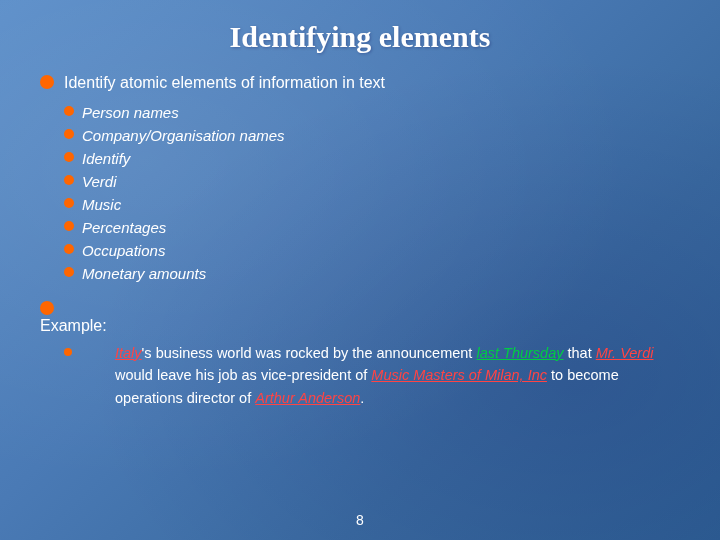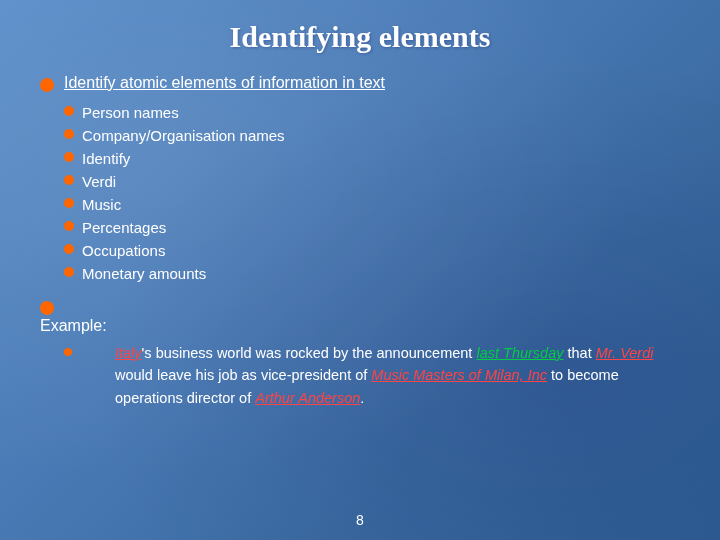--- a/index.html
+++ b/index.html
@@ -44,25 +44,24 @@
       position: relative;
       z-index: 1;
     }
 
     .bullet-section {
       margin-bottom: 14px;
     }
 
     .main-bullet {
       display: flex;
-      align-items: center;
+      align-items: flex-start;
       color: #ffffff;
       font-size: 16px;
       margin-bottom: 6px;
-      text-decoration: underline;
     }
 
     .main-bullet-dot {
       width: 14px;
       height: 14px;
       background: #ff6600;
       border-radius: 50%;
       flex-shrink: 0;
       margin-top: 3px;
       margin-right: 10px;
@@ -70,20 +69,21 @@
 
     .main-bullet-text {
       font-size: 16px;
       color: #ffffff;
       line-height: 1.4;
     }
 
     .sub-bullets {
       margin-left: 24px;
       margin-top: 8px;
+      font-style: italic;
     }
 
     .sub-bullet {
       display: flex;
       align-items: flex-start;
       margin-bottom: 2px;
       color: #ffffff;
       font-size: 15px;
       line-height: 1.4;
     }

